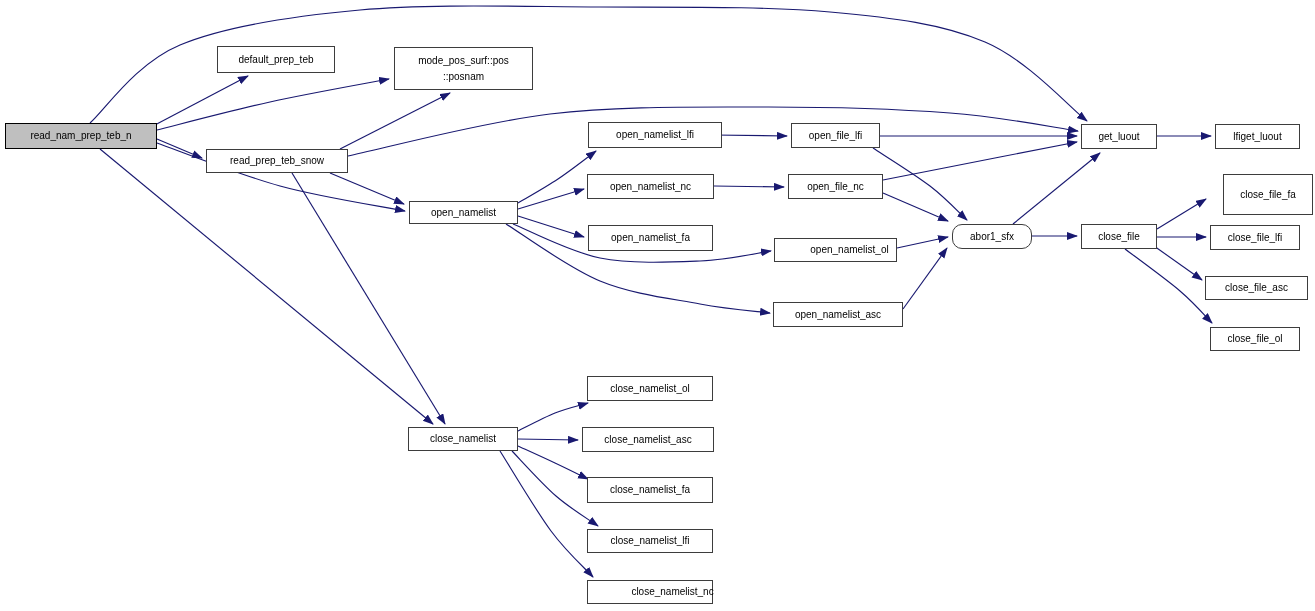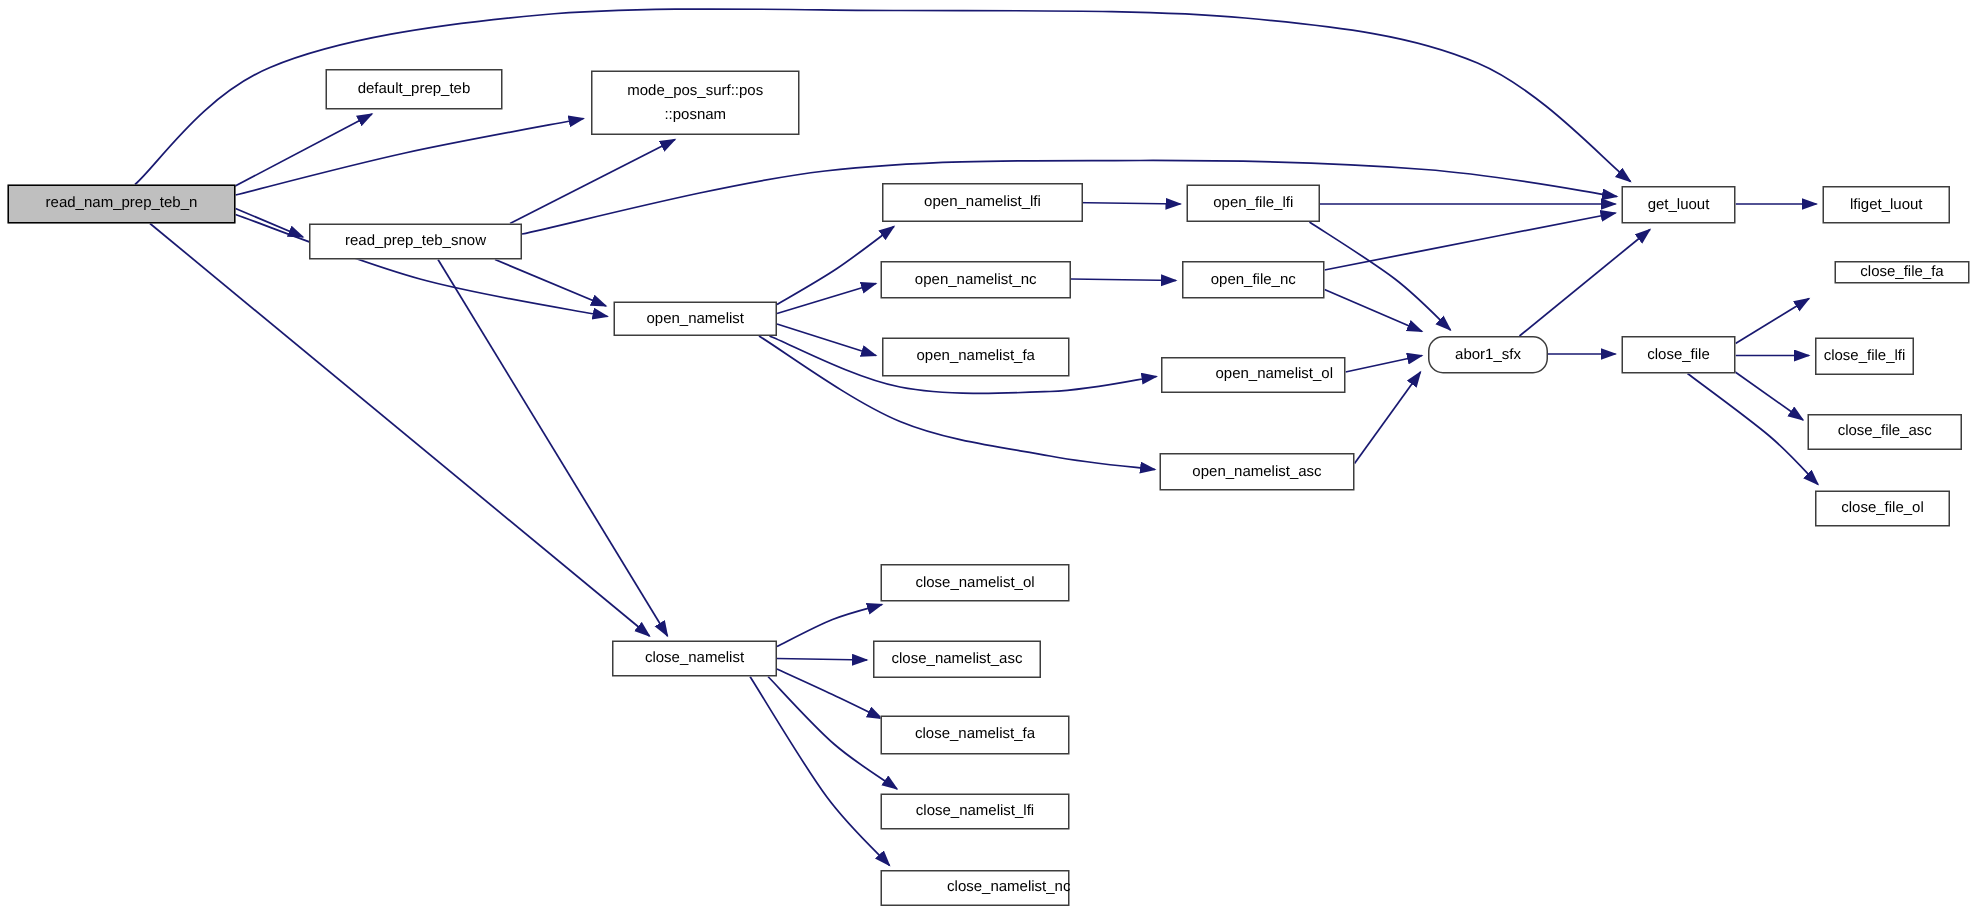--- a/index.html
+++ b/index.html
@@ -87,24 +87,24 @@
       <div class="node" style="left: 587px; top: 174px; width: 127px; height: 25px;"><span>open_namelist_nc</span></div>
       <div class="node" style="left: 588px; top: 225px; width: 125px; height: 26px;"><span>open_namelist_fa</span></div>
       <div class="node" style="left: 774px; top: 238px; width: 123px; height: 24px; padding-left: 28px;"><span>open_namelist_ol</span></div>
       <div class="node" style="left: 773px; top: 302px; width: 130px; height: 25px;"><span>open_namelist_asc</span></div>
       <div class="node" style="left: 791px; top: 123px; width: 89px; height: 25px;"><span>open_file_lfi</span></div>
       <div class="node" style="left: 788px; top: 174px; width: 95px; height: 25px;"><span>open_file_nc</span></div>
       <div class="node" style="left: 952px; top: 224px; width: 80px; height: 25px; border-radius: 10px;"><span>abor1_sfx</span></div>
       <div class="node" style="left: 1081px; top: 124px; width: 76px; height: 25px;"><span>get_luout</span></div>
       <div class="node" style="left: 1215px; top: 124px; width: 85px; height: 25px;"><span>lfiget_luout</span></div>
       <div class="node" style="left: 1081px; top: 224px; width: 76px; height: 25px;"><span>close_file</span></div>
-      <div class="node" style="left: 1223px; top: 174px; width: 90px; height: 15px;"><span>close_file_fa</span></div>
-      <div class="node" style="left: 1210px; top: 225px; width: 66px; height: 25px;"><span>close_file_lfi</span></div>
+      <div class="node" style="left: 1223px; top: 174px; width: 90px; height: 41px;"><span>close_file_fa</span></div>
+      <div class="node" style="left: 1210px; top: 225px; width: 90px; height: 25px;"><span>close_file_lfi</span></div>
       <div class="node" style="left: 1205px; top: 276px; width: 103px; height: 24px;"><span>close_file_asc</span></div>
       <div class="node" style="left: 1210px; top: 327px; width: 90px; height: 24px;"><span>close_file_ol</span></div>
       <div class="node" style="left: 408px; top: 427px; width: 110px; height: 24px;"><span>close_namelist</span></div>
       <div class="node" style="left: 587px; top: 376px; width: 126px; height: 25px;"><span>close_namelist_ol</span></div>
-      <div class="node" style="left: 582px; top: 427px; width: 112px; height: 25px;"><span>close_namelist_asc</span></div>
+      <div class="node" style="left: 582px; top: 427px; width: 132px; height: 25px;"><span>close_namelist_asc</span></div>
       <div class="node" style="left: 587px; top: 477px; width: 126px; height: 26px;"><span>close_namelist_fa</span></div>
       <div class="node" style="left: 587px; top: 529px; width: 126px; height: 24px;"><span>close_namelist_lfi</span></div>
       <div class="node" style="left: 587px; top: 580px; width: 126px; height: 24px; padding-left: 45px;"><span>close_namelist_nc</span></div>
     </div>
 </div>
 
 </body></html>

